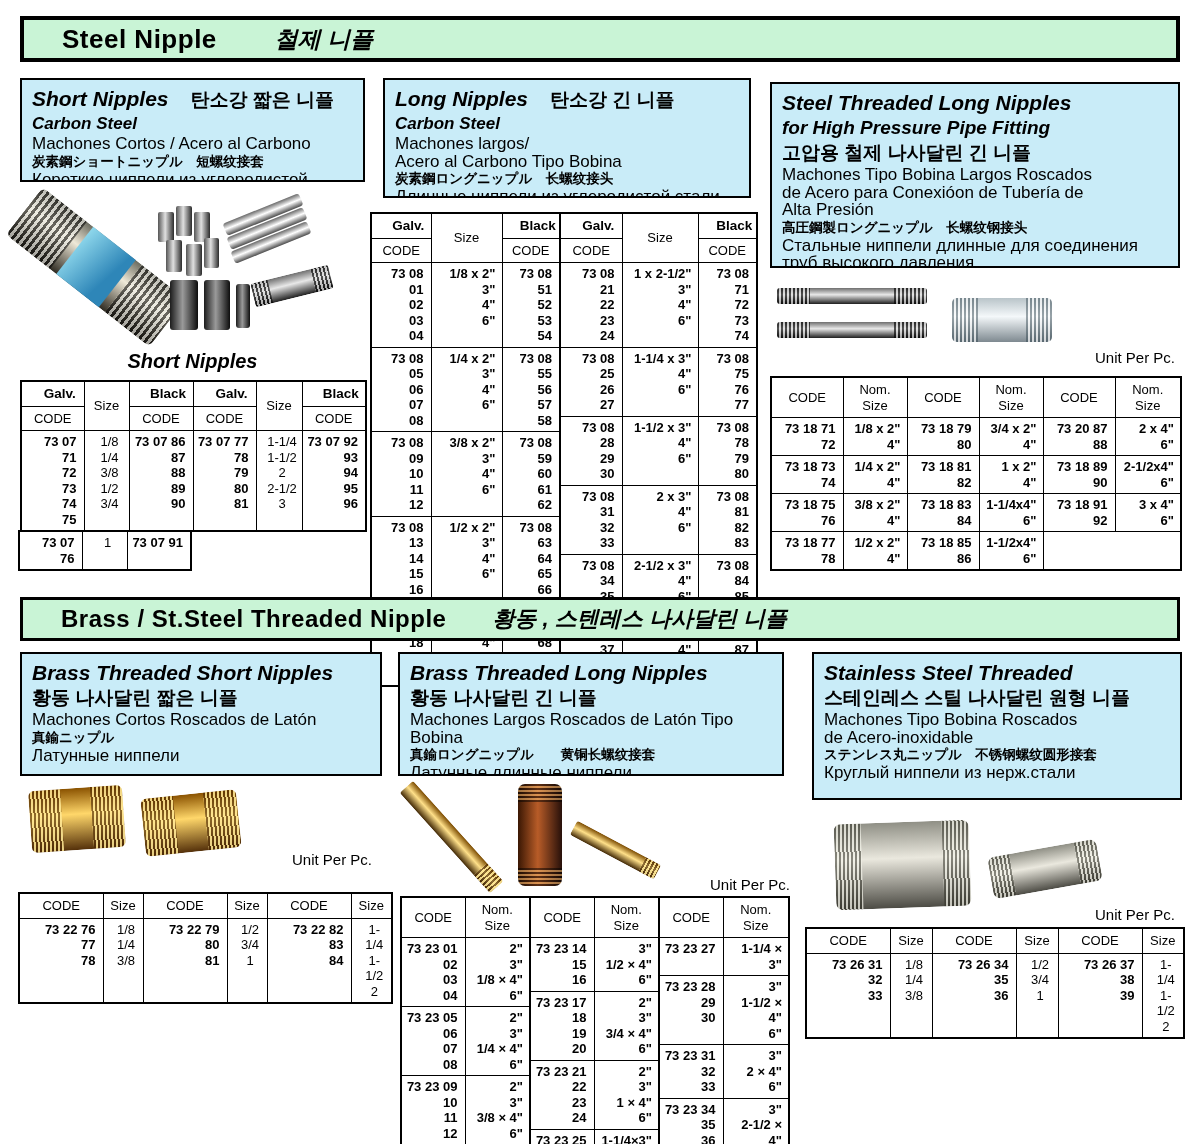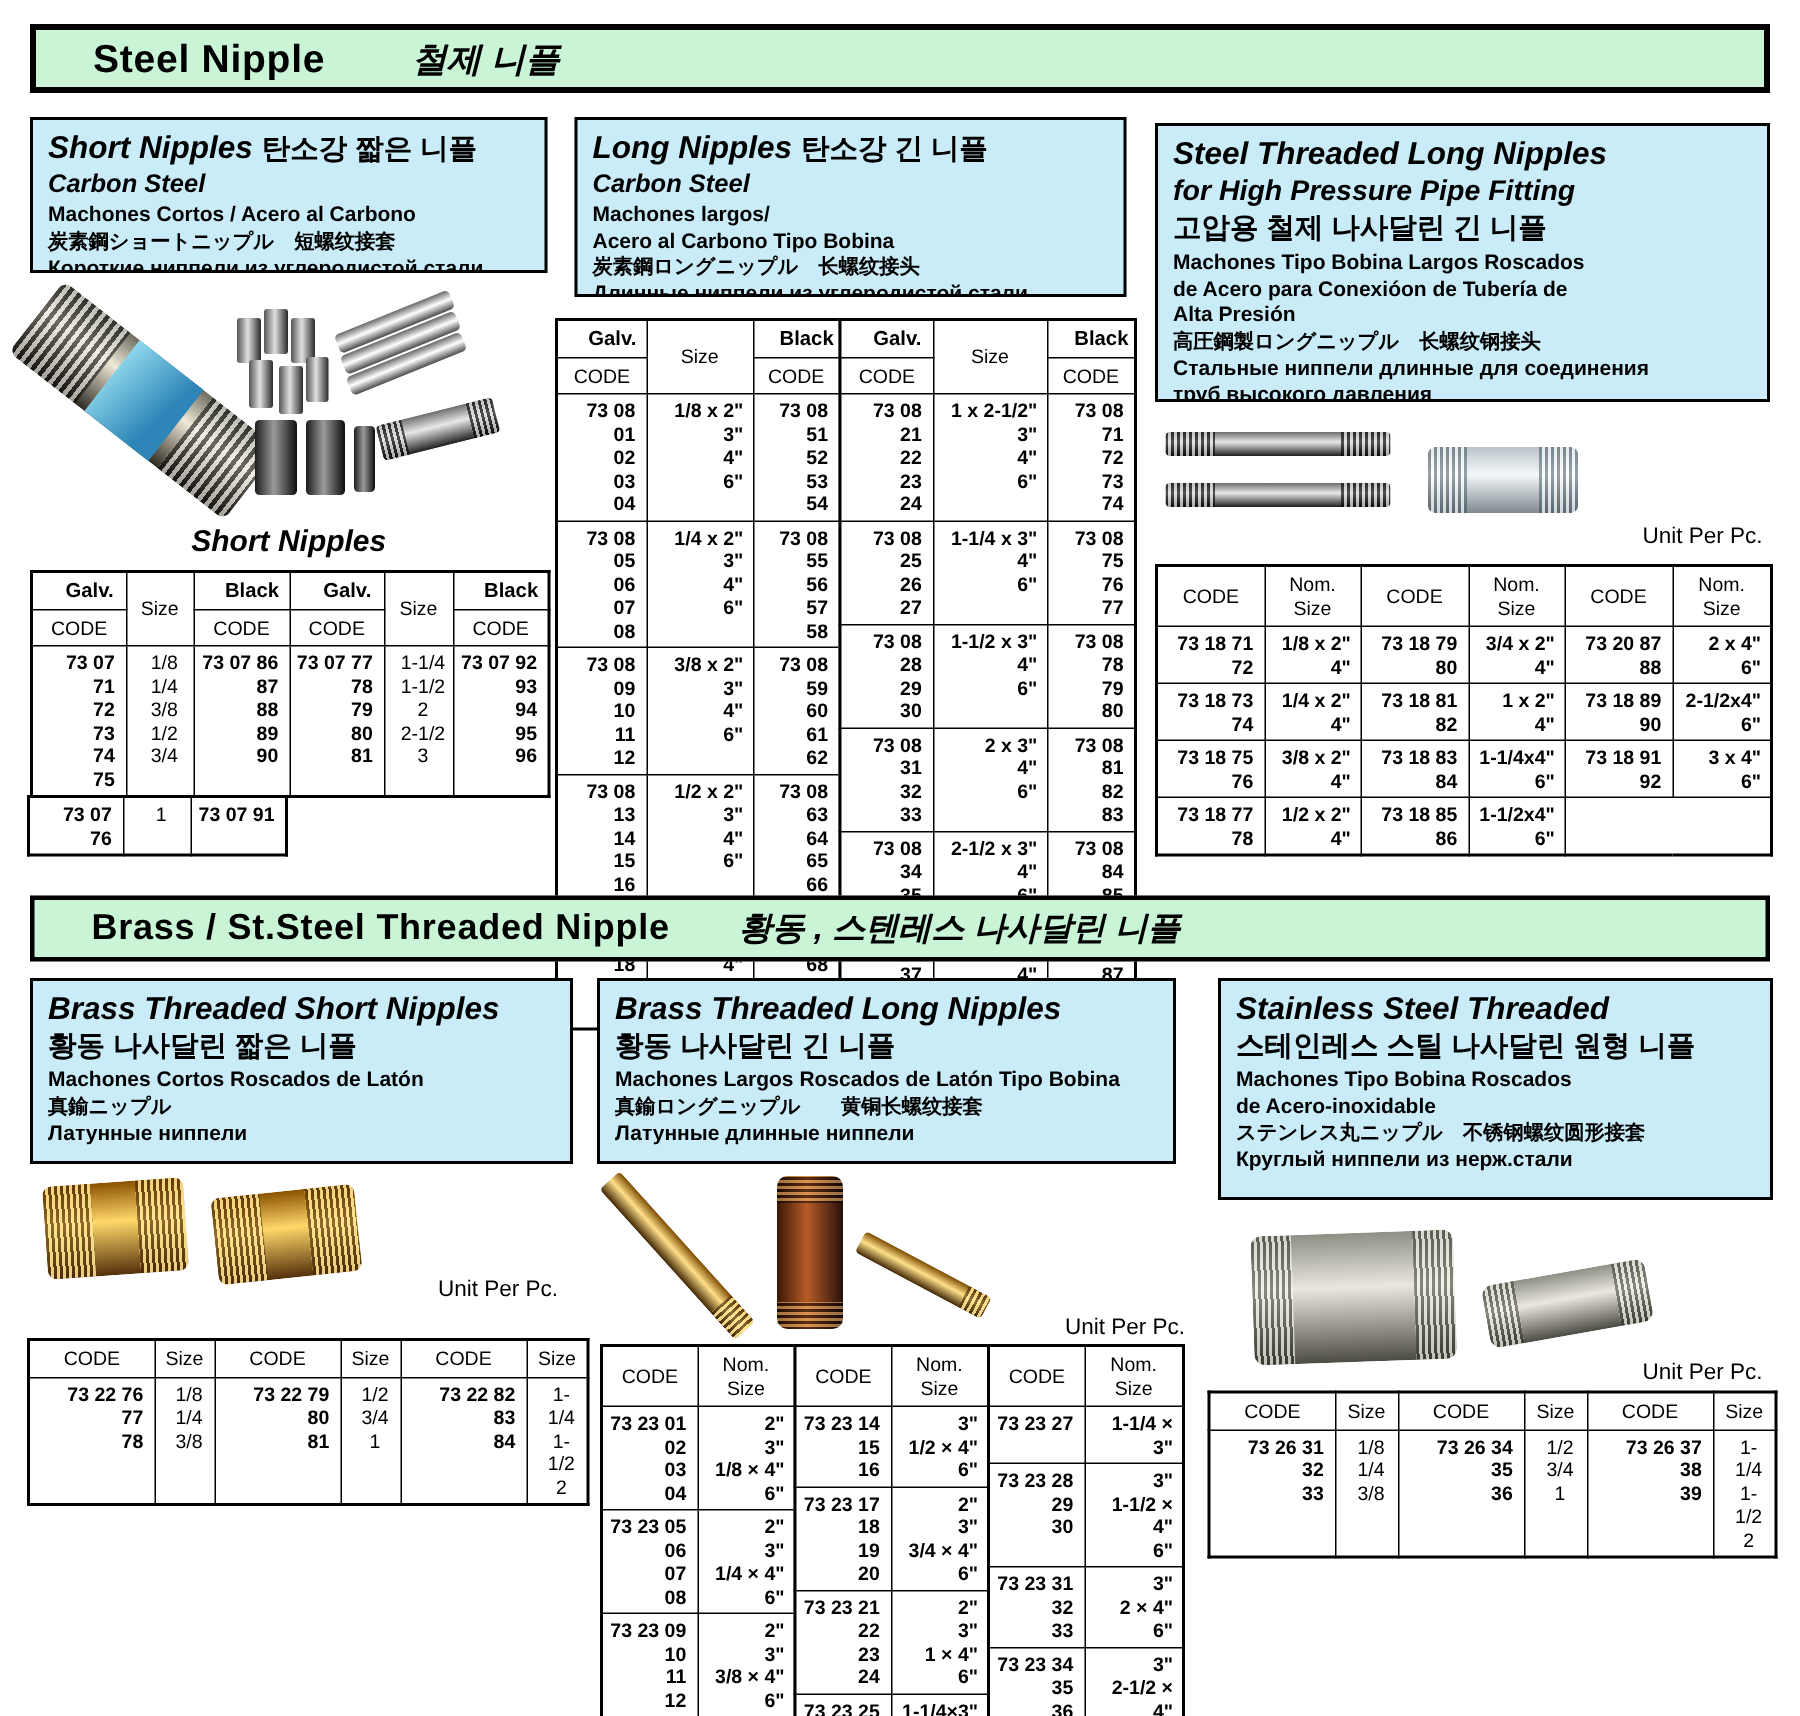--- a/index.html
+++ b/index.html
@@ -16,24 +16,24 @@
   }
   .banner-en { font-size:26px; font-weight:bold; letter-spacing:.5px; }
   .banner-ko { font-size:23px; font-weight:bold; font-style:italic; }
 
   
   .panel {
     position:absolute; background:#c9ecf8; border:2px solid #000;
     padding:6px 10px 4px 10px; overflow:hidden;
   }
   .p-title { font-size:21px; font-weight:bold; font-style:italic; line-height:25px; }
-  .p-ko    { font-size:19px; font-weight:bold; margin-left:6px; }
+  .p-ko    { font-size:19px; font-weight:bold; margin-left:22px; }
   .p-koline{ font-size:19px; font-weight:bold; line-height:26px; }
   .p-sub   { font-size:17px; font-weight:bold; font-style:italic; line-height:22px; }
-  .p-line  { font-size:14px; line-height:17.5px;font-weight:bold; }
+  .p-line  { font-size:17px; line-height:17.5px; }
   .p-cjk   { font-size:13.5px; font-weight:bold; line-height:18px; }
 
   
   table { border-collapse:collapse; table-layout:fixed; background:#fff; }
   .tbl { border:2px solid #000; }
   .tbl th, .tbl td {
     border:1px solid #000; font-size:13px; line-height:15.5px;
     vertical-align:top; white-space:pre-line; padding:3px 4px;
   }
   .tbl th { text-align:center; vertical-align:middle; font-weight:normal; padding:4px 2px; }

